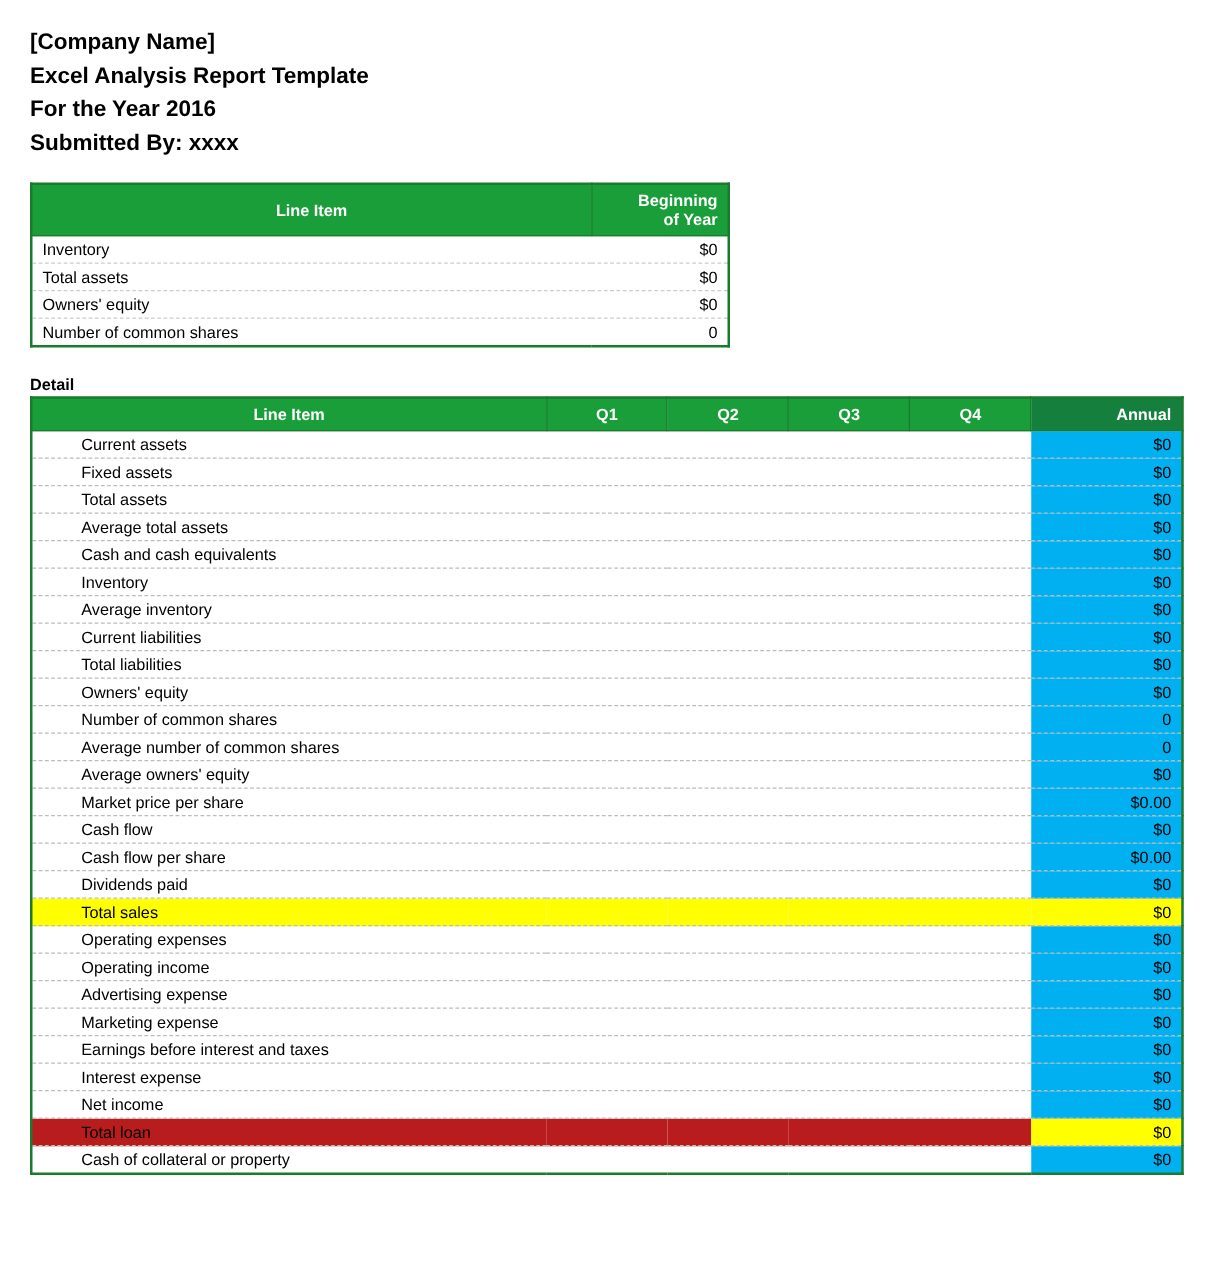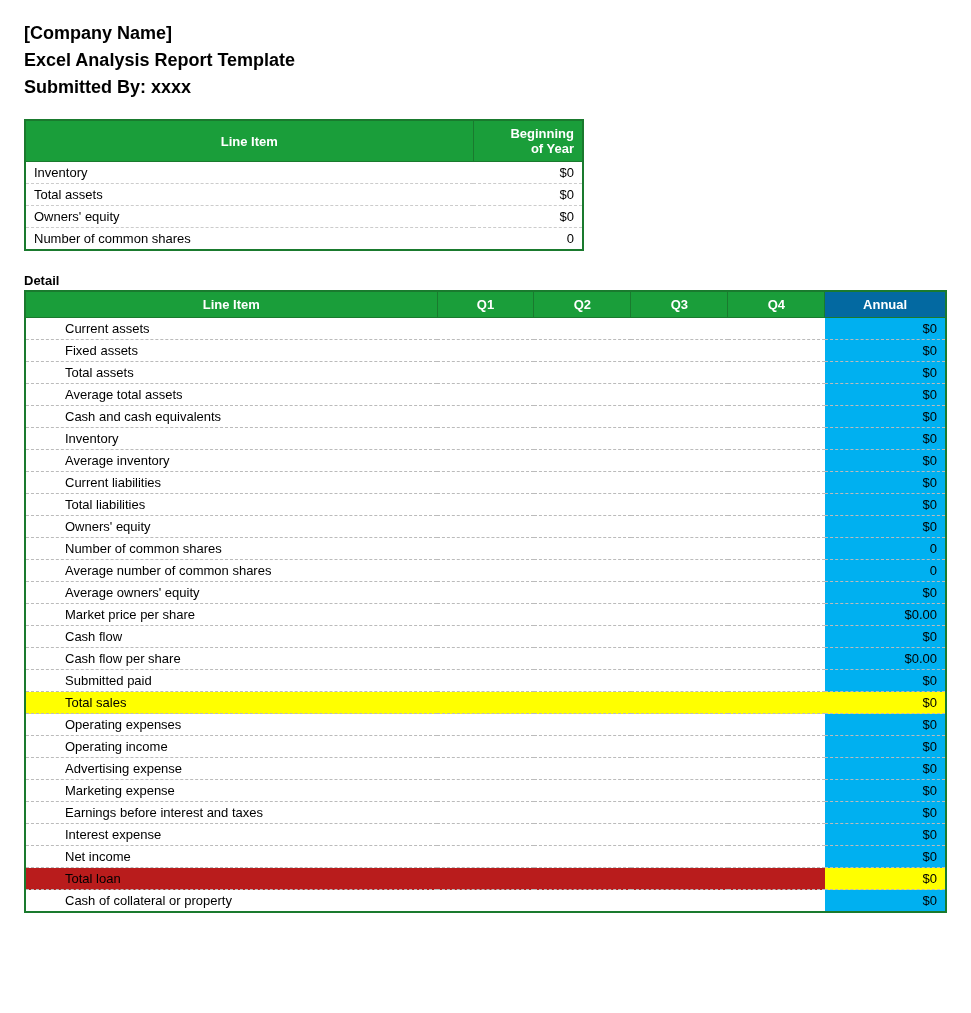--- a/index.html
+++ b/index.html
@@ -69,22 +69,23 @@
       text-align: center;
       padding: 5px 8px;
       border: 1px solid #1a7a2e;
       font-size: 13px;
     }
     .detail-table thead tr th:first-child {
       text-align: center;
       width: 340px;
     }
     .detail-table thead tr th.annual-header {
-      background-color: #0369a1;
+      background-color: #15803d;
       color: #fff;
+      text-align: right;
     }
     .detail-table tbody tr td {
       border-bottom: 1px dashed #bbb;
       padding: 3px 8px;
       font-size: 13px;
     }
     .detail-table tbody tr td:first-child {
       width: 340px;
       padding-left: 39px;
     }
@@ -120,20 +121,21 @@
     .detail-section {
       margin-bottom: 10px;
     }
   </style>
 </head>
 <body>
 
 <div class="header-block">
   <p>[Company Name]</p>
   <p>Excel Analysis Report Template</p>
+  <p>For the Year 2016</p>
   <p>Submitted By:  xxxx</p>
 </div>
 
 <div class="summary-section">
   <table class="summary-table">
     <thead>
       <tr>
         <th>Line Item</th>
         <th>Beginning<br>of Year</th>
       </tr>
@@ -295,21 +297,21 @@
   </tr>
         <tr>
     <td>Cash flow per share</td>
     <td class="q-cell"></td>
     <td class="q-cell"></td>
     <td class="q-cell"></td>
     <td class="q-cell"></td>
     <td class="annual-cell" style="">$0.00</td>
   </tr>
         <tr>
-    <td>Submitted paid</td>
+    <td>Dividends paid</td>
     <td class="q-cell"></td>
     <td class="q-cell"></td>
     <td class="q-cell"></td>
     <td class="q-cell"></td>
     <td class="annual-cell" style="">$0</td>
   </tr>
         <tr class="total-sales-row">
     <td>Total sales</td>
     <td class="q-cell"></td>
     <td class="q-cell"></td>

